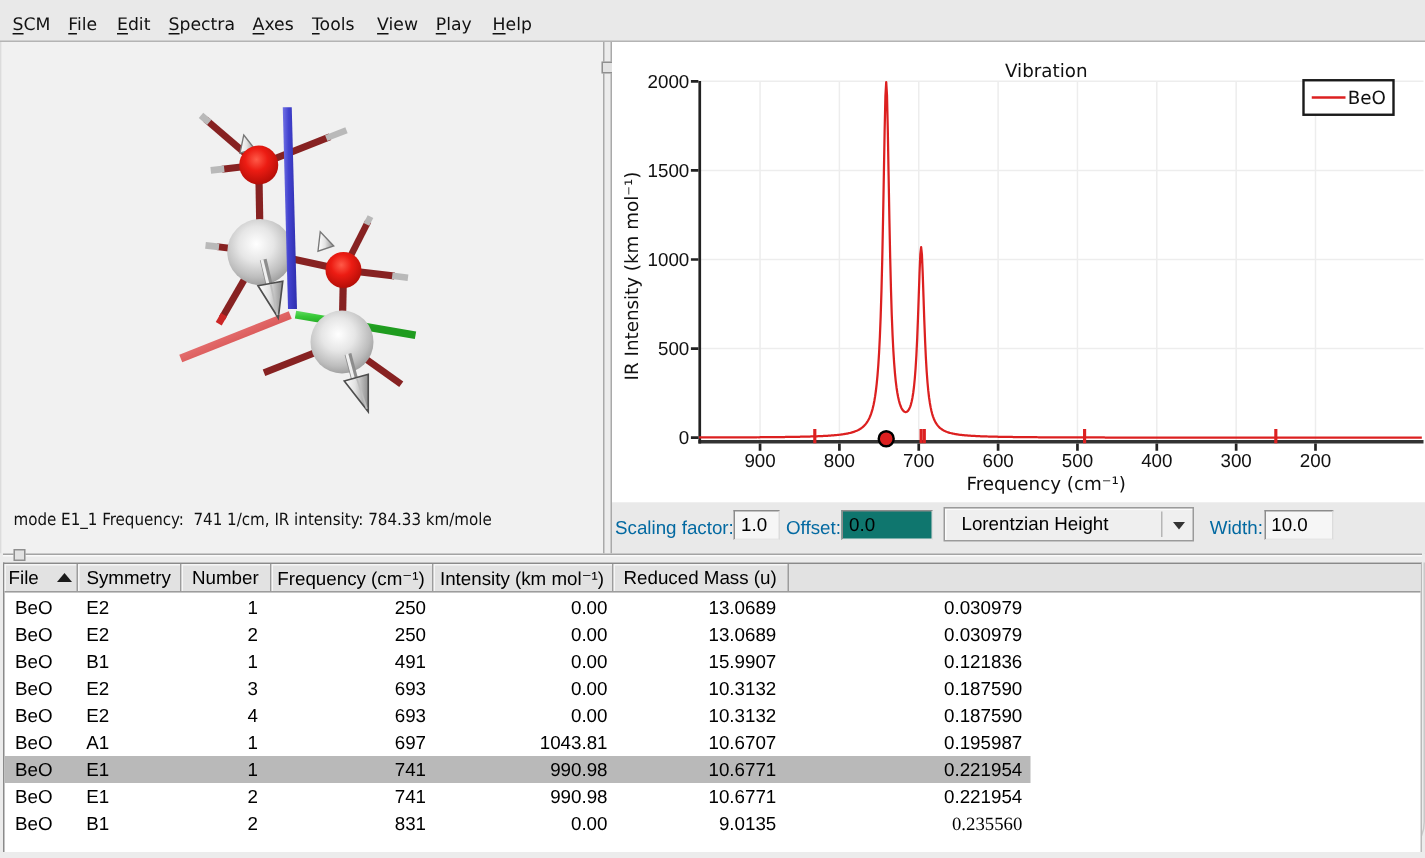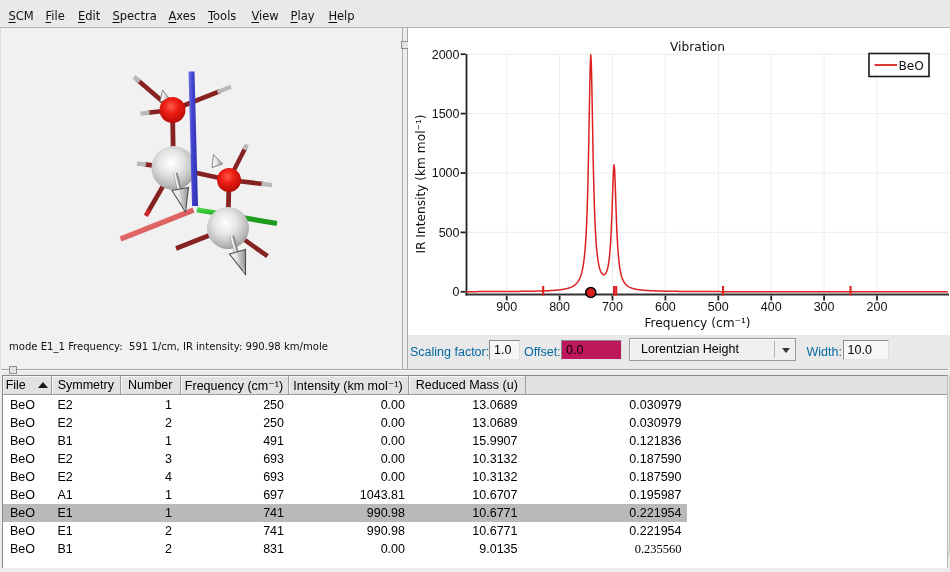--- a/index.html
+++ b/index.html
@@ -148,21 +148,21 @@
           <line x1="179.5" y1="161.5" x2="184" y2="182" stroke="#bdbdbd" stroke-width="1.2"></line>
         </g>
         <g>
           <line x1="231" y1="208" x2="236" y2="227" stroke="#8d8d8d" stroke-width="4.6"></line>
           <line x1="230.2" y1="208" x2="235" y2="226" stroke="#efefef" stroke-width="2"></line>
           <polygon points="228.5,226 244.5,221.5 244.5,246.5" fill="url(#arrowFill)" stroke="#4e4e4e" stroke-width="1.1"></polygon>
           <line x1="237" y1="224.5" x2="243.5" y2="244.5" stroke="#bdbdbd" stroke-width="1.2"></line>
         </g>
       </g>
     </svg>
-    <div class="status-text">mode E1_1 Frequency:  591 1/cm, IR intensity: 990.98 km/mole</div>
+    <div class="status-text">mode E1_1 Frequency:  741 1/cm, IR intensity: 784.33 km/mole</div>
   </div>
 
   <div class="vsash">
     <div class="sash-handle"></div>
   </div>
 
   <div class="chart-panel">
     <svg id="chart" width="542" height="307" viewBox="0 0 542 307">
         <line x1="98.69999999999999" y1="26" x2="98.69999999999999" y2="265.5" stroke="#ededed" stroke-width="1"></line>
         <line x1="151.59999999999997" y1="26" x2="151.59999999999997" y2="265.5" stroke="#ededed" stroke-width="1"></line>
@@ -215,21 +215,21 @@
         <line x1="135.20099999999996" y1="258" x2="135.20099999999996" y2="267.5" stroke="#dc2020" stroke-width="2.1"></line>
         <circle cx="182.81099999999998" cy="264.5" r="5" fill="#dc2020" stroke="#000" stroke-width="1.6"></circle>
         <rect x="461" y="25.5" width="60" height="23" fill="#fff" stroke="#1a1a1a" stroke-width="1.6"></rect>
         <line x1="466.5" y1="37" x2="489" y2="37" stroke="#dc2020" stroke-width="1.8"></line>
         <text x="490.5" y="41.5" font-size="12.2px" font-family="DejaVu Sans, sans-serif" fill="#111">BeO</text>
       </svg>
     <div class="controls">
       <span class="ctl-label" style="left:2px;">Scaling factor:</span>
       <input class="ctl-input" style="left: 81px; width: 31px;" value="1.0">
       <span class="ctl-label" style="left:116px;">Offset:</span>
-      <input class="ctl-input" style="left: 153px; width: 61px; background: #be185d;" value="0.0">
+      <input class="ctl-input" style="left: 153px; width: 61px; background: #0f766e;" value="0.0">
       <div class="combo" style="left:221px; width:166.5px;">
         <span class="combo-text">Lorentzian Height</span>
         <span class="combo-sep"></span>
         <span class="combo-arrow"></span>
       </div>
       <span class="ctl-label" style="left:398.5px;">Width:</span>
       <input class="ctl-input" style="left: 434.5px; width: 46px;" value="10.0">
     </div>
   </div>
 

